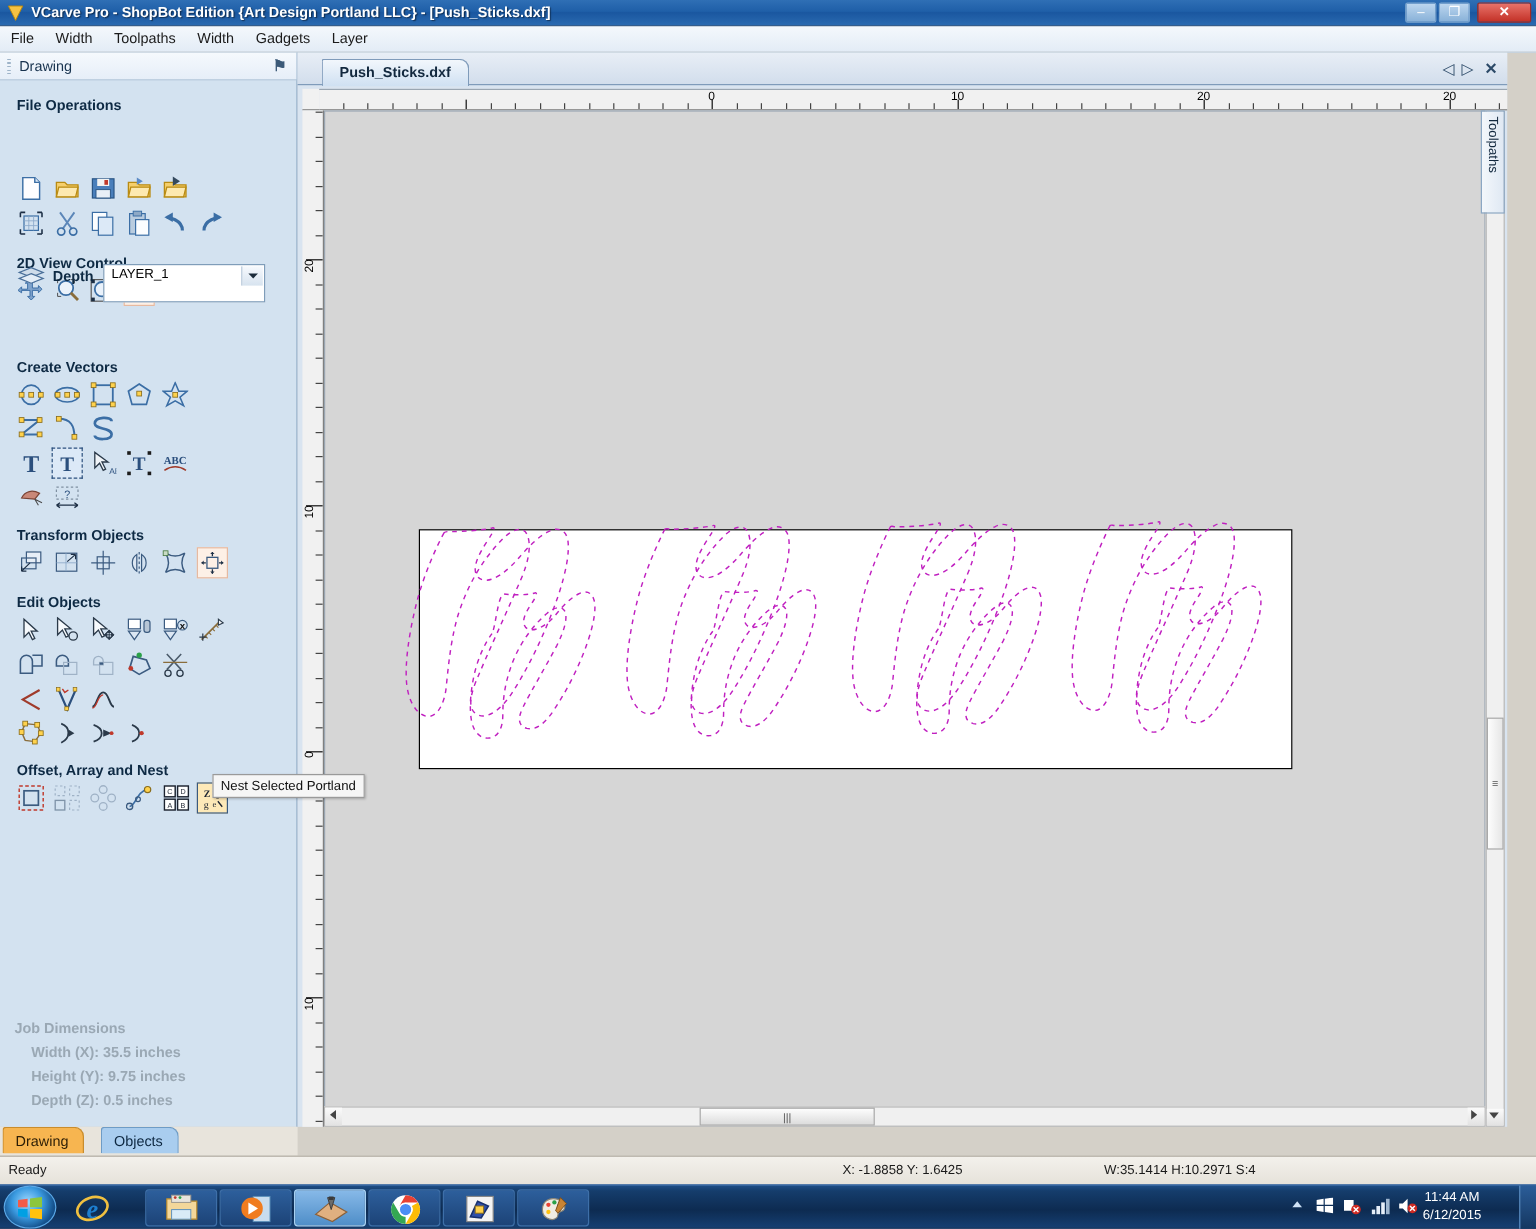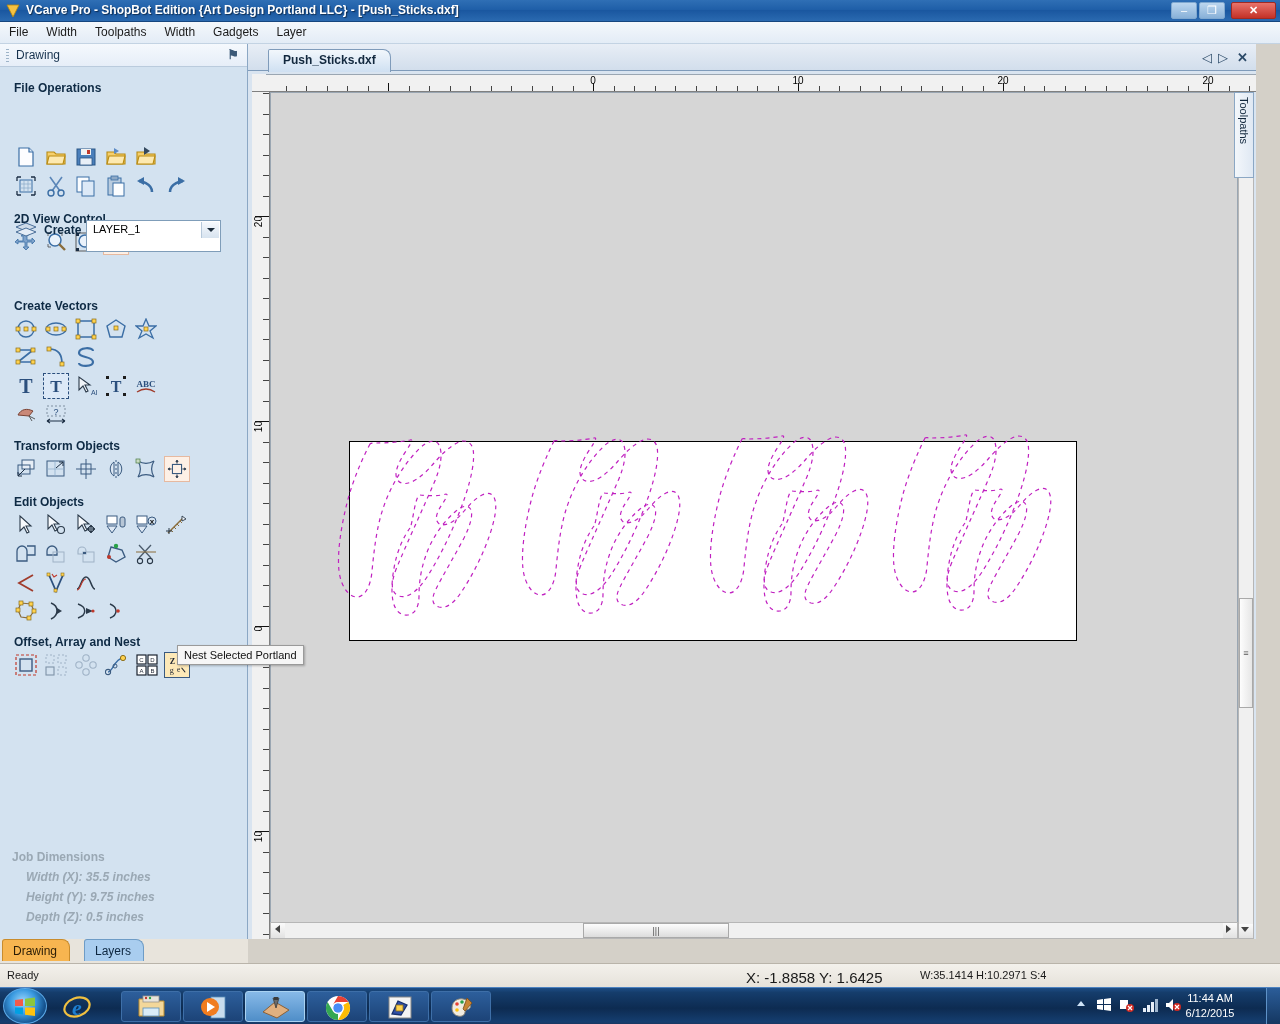--- a/index.html
+++ b/index.html
@@ -101,21 +101,21 @@
     border-left:1px solid #b6c8da;
   }
   #layer-select .arrow i{
     position:absolute;left:5px;top:6px;width:0;height:0;
     border-left:4px solid transparent;border-right:4px solid transparent;
     border-top:4px solid #1b2b3a;
   }
   
   #jobdims{position:absolute;left:12px;top:806px;width:220px;}
   #jobdims .jd-title{font-size:12px;font-weight:bold;color:#9aa8b4;margin-bottom:3px;}
-  #jobdims .jd-row{font-size:12px;font-weight:bold;color:#9aa8b4;padding-left:14px;line-height:20px;font-style:italic;}
+  #jobdims .jd-row{font-size:12px;font-weight:bold;color:#9aa8b4;padding-left:14px;line-height:20px;}
   
   #lptabs{position:absolute;left:0;top:939px;width:248px;height:24px;background:#e8e4dc;}
   .ltab{
     position:absolute;top:0;height:22px;line-height:22px;font-size:12px;
     padding:0 12px 0 10px;box-sizing:border-box;
   }
   #ltab-drawing{left:2px;background:#f7b550;border:1px solid #c98c2c;border-bottom:none;
     border-radius:3px 8px 0 0;color:#2b1d06;font-weight:normal;}
   #ltab-layers{left:84px;background:#a9cdef;border:1px solid #6e9cc6;border-bottom:none;
     border-radius:3px 8px 0 0;color:#0d2740;}
@@ -220,21 +220,21 @@
     display:block;writing-mode:vertical-rl;
     font-size:11px;color:#12283e;margin:4px 0 0 3px;
   }
   
   #statusbar{
     position:absolute;left:0;top:963px;width:1280px;height:24px;
     background:linear-gradient(to bottom,#f3f1ec,#e6e2da);
     border-top:1px solid #b9b4aa;box-sizing:border-box;
   }
   #sb-ready{position:absolute;left:7px;top:5px;font-size:11px;color:#1a1a1a;}
-  #sb-xy{position:absolute;left:746px;top:5px;font-size:15px;color:#1a1a1a;}
+  #sb-xy{position:absolute;left:702px;top:5px;font-size:11px;color:#1a1a1a;}
   #sb-whs{position:absolute;left:920px;top:5px;font-size:11px;color:#1a1a1a;}
   
   #taskbar{
     position:absolute;left:0;top:987px;width:1280px;height:37px;
     background:linear-gradient(to bottom,#1e4e86 0%,#153d6c 12%,#0d2b51 55%,#153e70 92%,#2359 100%);
     background-color:#10305a;
     border-top:1px solid #4d82c0;
   }
   #startorb{
     position:absolute;left:3px;top:0px;width:44px;height:36px;border-radius:50%;
@@ -432,21 +432,21 @@
         <rect x="1" y="3" width="20" height="16" fill="#fafcff" stroke="#5a5a5a" stroke-width="1"></rect>
         <path d="M2 11 h12 M14 6 l6 5 -6 5 z" fill="#3b6ea5" stroke="#3b6ea5" stroke-width="1.6"></path>
       </svg>
   </div>
 
   <div id="layer-row">
     <svg style="position:absolute;left:0;top:2px;" width="24" height="18" viewBox="0 0 24 18">
       <path d="M12 1 L22 5 L12 9 L2 5 Z" fill="#cfdcea" stroke="#4a6f99" stroke-width="1"></path>
       <path d="M12 6 L22 10 L12 14 L2 10 Z" fill="#e4edf7" stroke="#4a6f99" stroke-width="1"></path>
     </svg>
-    <div id="layer-label">Create</div>
+    <div id="layer-label">Depth</div>
     <div id="layer-select">
       <span>LAYER_1</span>
       <span class="arrow">
           <i></i>
         </span>
     </div>
   </div>
 
   <div class="grp-title" style="left:14px;top:255px;">Create Vectors</div>
 
@@ -786,21 +786,21 @@
   <div id="jobdims">
     <div class="jd-title">Job Dimensions</div>
     <div class="jd-row">Width  (X): 35.5 inches</div>
     <div class="jd-row">Height (Y): 9.75 inches</div>
     <div class="jd-row">Depth  (Z): 0.5 inches</div>
   </div>
 </div>
 
 <div id="lptabs">
   <div class="ltab" id="ltab-drawing">Drawing</div>
-  <div class="ltab" id="ltab-layers">Layers</div>
+  <div class="ltab" id="ltab-layers">Objects</div>
 </div>
 
 <div id="tooltip">Nest Selected Portland</div>
 
 <div id="docarea">
 
   <div id="tabstrip">
     <div id="doctab">Push_Sticks.dxf</div>
     <div class="tabnav" id="tabnav-prev">◁</div>
     <div class="tabnav" id="tabnav-next">▷</div>

